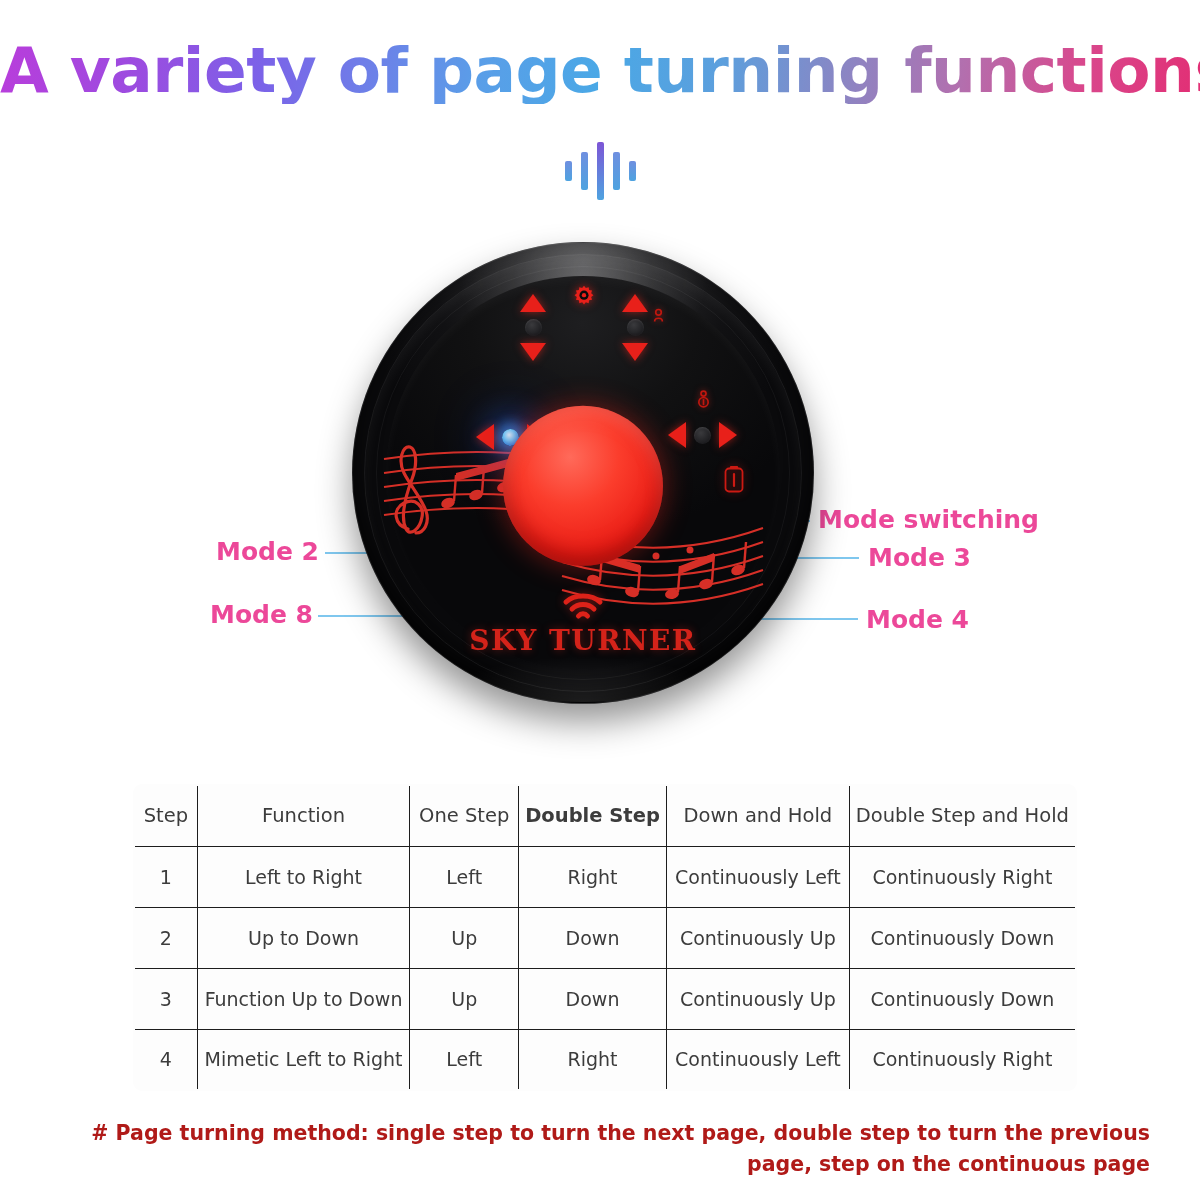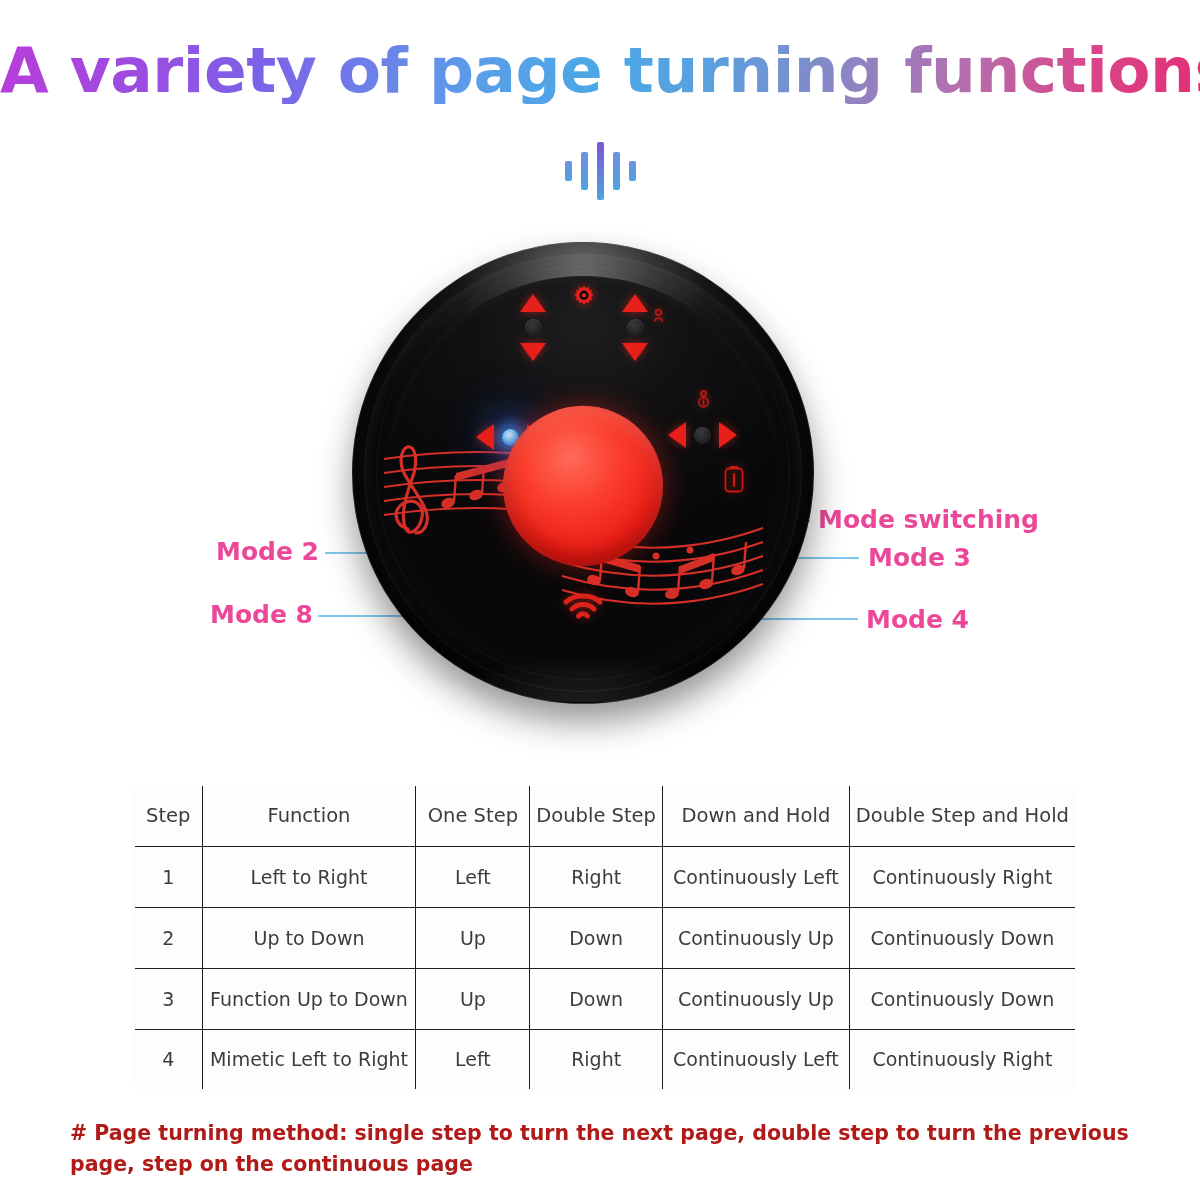--- a/index.html
+++ b/index.html
@@ -261,35 +261,35 @@
     color: #3c3c3c;
     font-size: 19px;
     height: 61px;
     padding: 4px 6px;
     white-space: nowrap;
   }
   table.spec tr:first-child td { font-size: 19.5px; }
   .col-mode     { width: 72px; }
   .col-func     { width: 215px; }
   .col-one      { width: 118px; }
-  .col-double   { width: 130px; }
+  .col-double   { width: 130px; font-weight: bold; }
   .col-hold     { width: 190px; }
   .col-dblhold  { width: 219px; }
 
   
   .footnote {
     position: absolute;
     left: 0; top: 1118px; width: 1200px;
-    text-align: left;
+    text-align: right;
     font-family: "DejaVu Sans", sans-serif;
     font-weight: bold;
     font-size: 20.5px;
     line-height: 1.5;
     color: #b01a18;
-    padding: 0 70px;
+    padding: 0 50px;
   }
 </style>
 </head>
 <body>
 
 <div class="title-wrap">
   <div class="main-title">A variety of page turning functions</div>
 </div>
 
 <div class="wave-icon">
@@ -425,20 +425,21 @@
     <div class="center-btn"></div>
 
     <div class="wifi-icon">
       <svg viewBox="0 0 42 30" width="42" height="30" fill="none" stroke="currentColor" stroke-linecap="round">
         <path d="M4 10 C12 2 30 2 38 10" stroke-width="5"></path>
         <path d="M10 17 C16 11 26 11 32 17" stroke-width="5"></path>
         <path d="M16.5 24 C19 21 23 21 25.5 24" stroke-width="5"></path>
       </svg>
     </div>
 
+    <div class="brand">SKY TURNER</div>
   </div>
 </div>
 
 <div class="table-wrap">
   <table class="spec">
     <tbody>
       <tr>
         <td class="col-mode">Step</td>
         <td class="col-func">Function</td>
         <td class="col-one">One Step</td>

